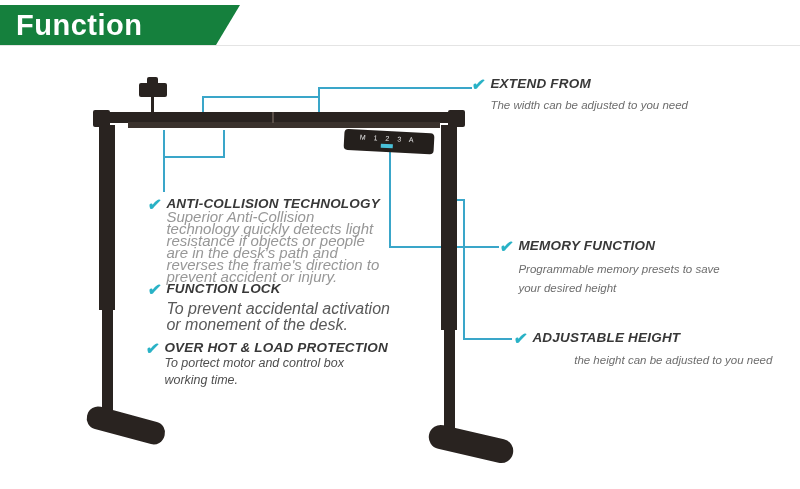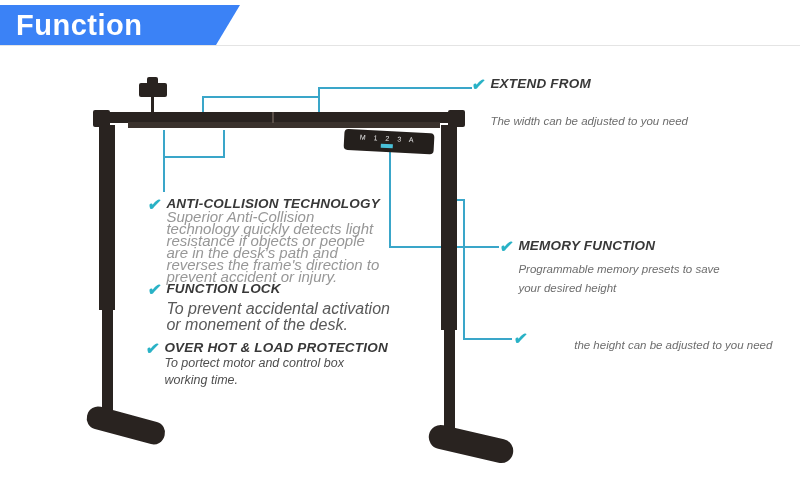--- a/index.html
+++ b/index.html
@@ -1,35 +1,35 @@
 <!DOCTYPE html>
 <html><head>
 <meta charset="utf-8">
 <style>
   * { margin:0; padding:0; box-sizing:border-box; }
   html,body { width:800px; height:489px; }
   body { background:#ffffff; font-family:"Liberation Sans", sans-serif; }
   .canvas { position:relative; width:800px; height:489px; background:#ffffff; overflow:hidden; }
 
-  .banner { position:absolute; left:0; top:5px; width:240px; height:40px; background:#3b82f6;
+  .banner { position:absolute; left:0; top:5px; width:240px; height:40px; background:#15803d;
             clip-path:polygon(0 0, 100% 0, calc(100% - 24px) 100%, 0 100%);
             display:flex; align-items:center; padding-left:16px; }
   .banner-title { color:#ffffff; font-size:29px; font-weight:bold; letter-spacing:0.5px; }
   .rule { position:absolute; left:0; top:45px; width:800px; height:1px; background:#e4e4e4; }
 
   svg.scene { position:absolute; left:0; top:0; width:800px; height:489px; }
 
   .callout { position:absolute; display:flex; gap:5px; align-items:flex-start; }
   .check { color:#29b2c6; font-size:16px; font-weight:bold; line-height:1; transform:skewX(-8deg); margin-top:1px; }
   .c-col { display:flex; flex-direction:column;font-style:italic; }
   .c-title { font-size:13.5px; font-weight:bold; color:#383838; letter-spacing:0.2px; white-space:nowrap; }
   .c-body { margin-top:5px; color:#6d6d6d; font-size:11.5px; line-height:1.45; }
 
   #co-extend { left:472px; top:76px; }
-  #co-extend .c-body { width:250px; margin-top:22px; }
+  #co-extend .c-body { width:250px; margin-top:6px; }
 
   #co-anti { left:148px; top:196px; }
   #co-anti .c-body { width:220px; font-size:15px; line-height:12px; color:#979797; margin-top:0; }
 
   #co-key { left:148px; top:281px; }
   #co-key .c-body { width:225px; font-size:16px; line-height:15.5px; color:#595959; }
 
   #co-hot { left:146px; top:340px; }
   #co-hot .c-body { width:208px; font-size:12.5px; line-height:17px; color:#4f4f4f; margin-top:0; }
 
@@ -124,17 +124,18 @@
     <span class="check">✔</span>
     <span class="c-col">
       <span class="c-title">MEMORY FUNCTION</span>
       <span class="c-body">Programmable memory presets to save your desired height</span>
     </span>
   </div>
 
   <div class="callout" id="co-adj">
     <span class="check">✔</span>
     <span class="c-col">
+      <span class="c-title">ADJUSTABLE HEIGHT</span>
       <span class="c-body">the height can be adjusted to you need</span>
     </span>
   </div>
 
 </div>
 
 </body></html>

